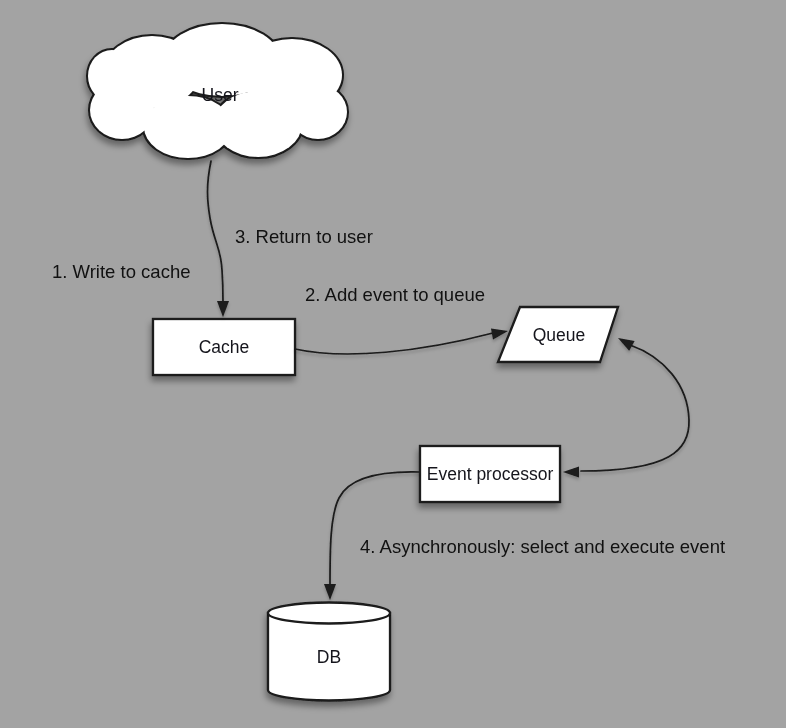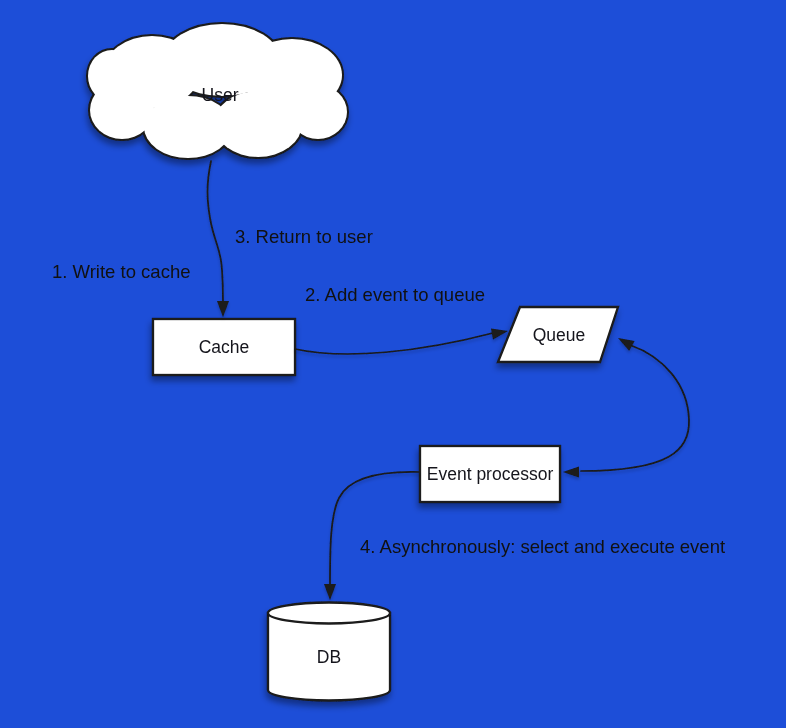--- a/index.html
+++ b/index.html
@@ -5,21 +5,21 @@
   html, body {
     margin: 0;
     padding: 0;
     background: #ffffff;
     font-family: "Liberation Sans", sans-serif;
   }
   .stage {
     position: relative;
     width: 786px;
     height: 728px;
-    background: #1d4ed8;
+    background: #a3a3a3;
     overflow: hidden;
   }
   svg { display: block; }
   .shape {
     fill: #ffffff;
     stroke: #1a1a1a;
     stroke-width: 2.3;
   }
   .cloud-stroke {
     fill: #ffffff;

